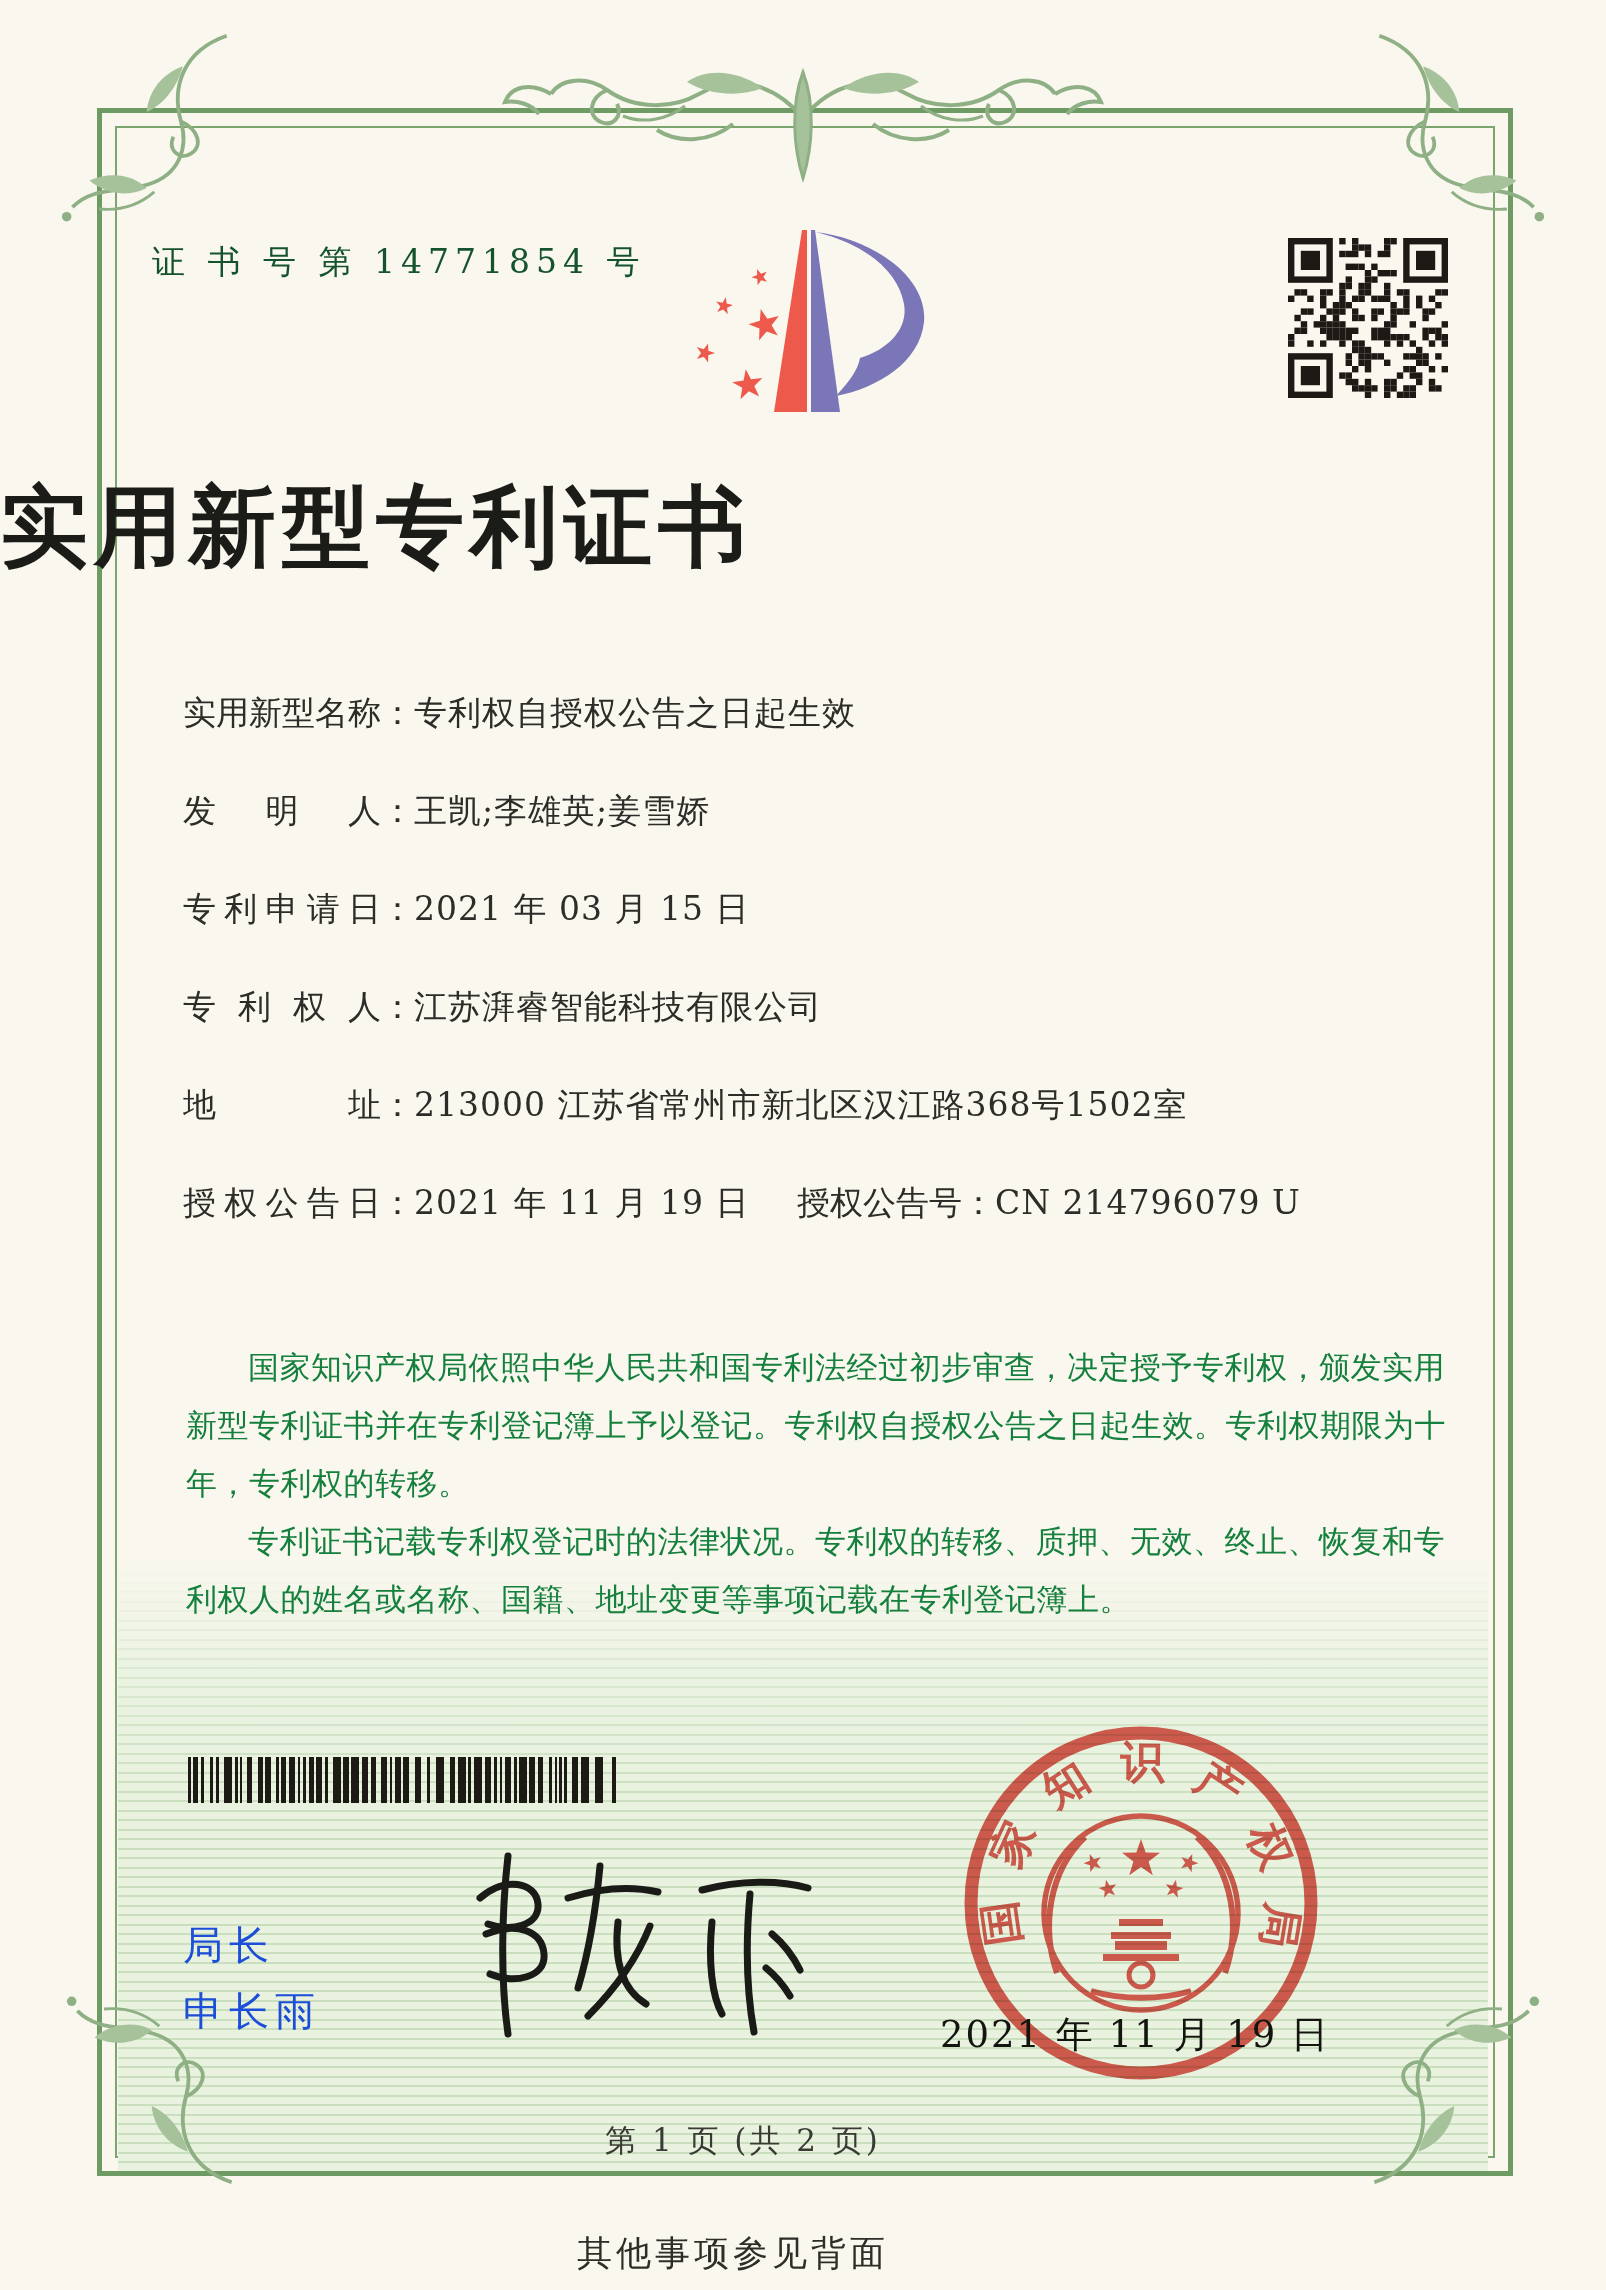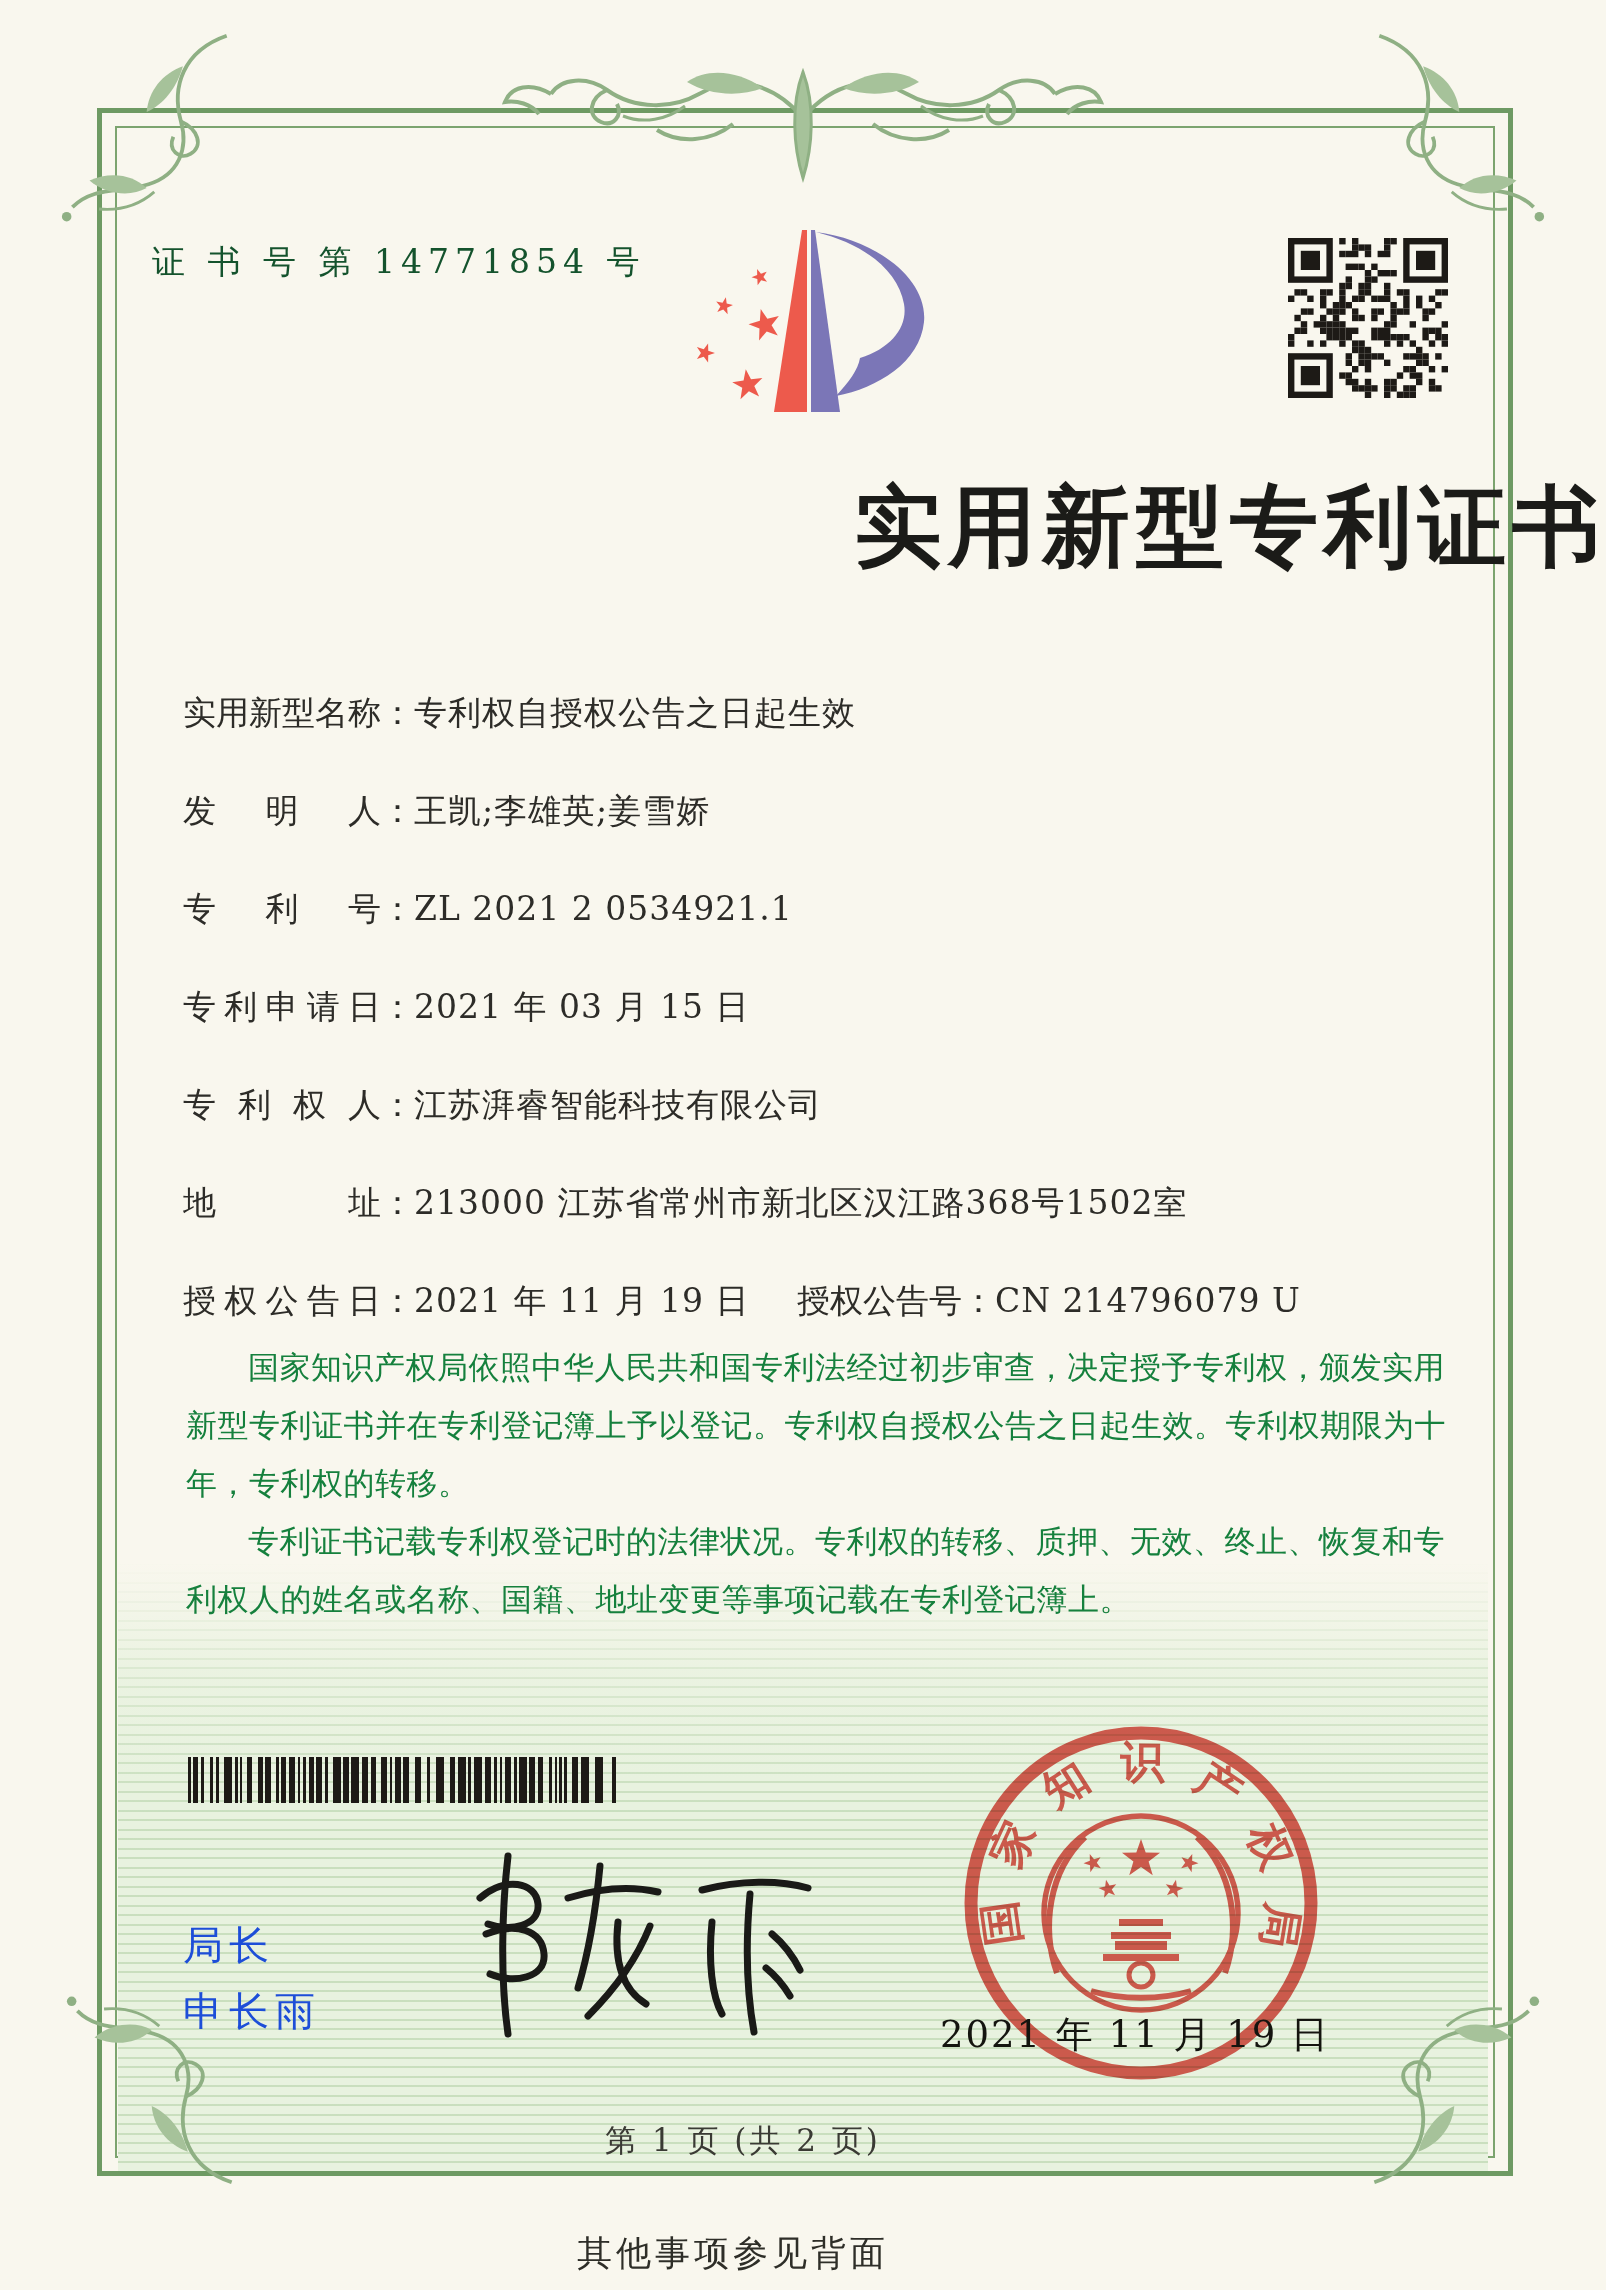--- a/index.html
+++ b/index.html
@@ -14,21 +14,21 @@
   .green-zone{position:absolute;left:118px;top:1563px;width:1370px;height:608px;
       background:linear-gradient(180deg, rgba(232,242,223,0) 0%, rgba(232,242,223,.85) 18%, #e8f2df 36%, #e8f2df 100%);}
   .green-stripes{position:absolute;left:118px;top:1563px;width:1370px;height:608px;
       background:repeating-linear-gradient(180deg, rgba(151,191,137,.38) 0px, rgba(151,191,137,.38) 1.8px,
                  rgba(151,191,137,0) 1.8px, rgba(151,191,137,0) 9.5px);
       -webkit-mask-image:linear-gradient(180deg,transparent 0%,rgba(0,0,0,.55) 20%,#000 42%);
       mask-image:linear-gradient(180deg,transparent 0%,rgba(0,0,0,.55) 20%,#000 42%);}
   .cert-no{position:absolute;left:152px;top:240px;font-size:33px;letter-spacing:6px;color:#14532d;}
   .logo{position:absolute;left:688px;top:222px;}
   .qr{position:absolute;left:1288px;top:238px;}
-  .title{position:absolute;left:0;width:100%;top:478px;text-align:right;
+  .title{position:absolute;left:0;width:100%;top:478px;text-align:left;
          font-size:88px;font-weight:bold;letter-spacing:6px;color:#1b1b18;line-height:1.1;}
   .fields{position:absolute;left:183px;top:692px;width:1280px;font-size:33px;color:#2d2c28;}
   .frow{position:relative;height:98px;line-height:42px;}
   .f-label{display:inline-block;width:198px;text-align:justify;text-align-last:justify;vertical-align:top;}
   .f-colon{display:inline-block;vertical-align:top;}
   .f-value{letter-spacing:1px;}
   .pair2{position:absolute;left:614px;top:0;white-space:nowrap;}
   .body-text{position:absolute;left:186px;top:1338px;width:1240px;font-size:31px;color:#15803d;}
   .body-line{height:58px;line-height:58px;white-space:nowrap;letter-spacing:0.5px;}
   .body-line.indent{padding-left:62px;}
@@ -313,23 +313,20 @@
   <div class="title">实用新型专利证书</div>
 
   <div class="fields">
     <div class="frow">
       <span class="f-label">实用新型名称</span><span class="f-colon">：</span><span class="f-value">专利权自授权公告之日起生效</span>
     </div>
     <div class="frow">
       <span class="f-label">发明人</span><span class="f-colon">：</span><span class="f-value">王凯;李雄英;姜雪娇</span>
     </div>
     <div class="frow">
-      <span class="f-label">专利号</span><span class="f-colon">：</span><span class="f-value">ZL 2021 2 0534921.1</span>
-    </div>
-    <div class="frow">
       <span class="f-label">专利申请日</span><span class="f-colon">：</span><span class="f-value">2021 年 03 月 15 日</span>
     </div>
     <div class="frow">
       <span class="f-label">专利权人</span><span class="f-colon">：</span><span class="f-value">江苏湃睿智能科技有限公司</span>
     </div>
     <div class="frow">
       <span class="f-label">地址</span><span class="f-colon">：</span><span class="f-value">213000  江苏省常州市新北区汉江路368号1502室</span>
     </div>
     <div class="frow">
       <span class="f-label">授权公告日</span><span class="f-colon">：</span><span class="f-value">2021 年 11 月 19 日</span>

